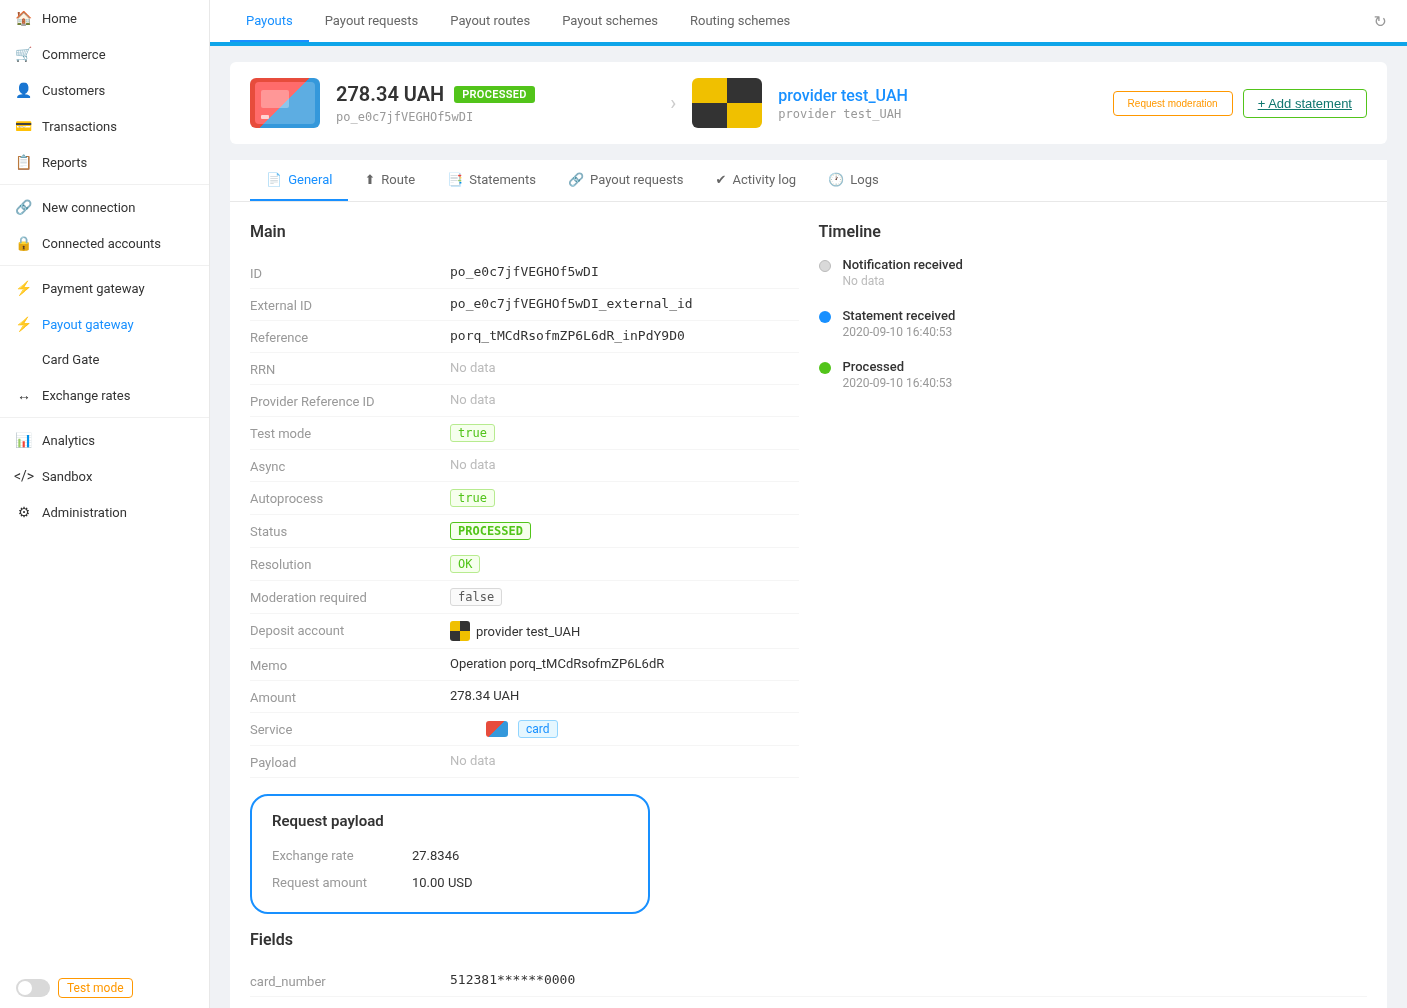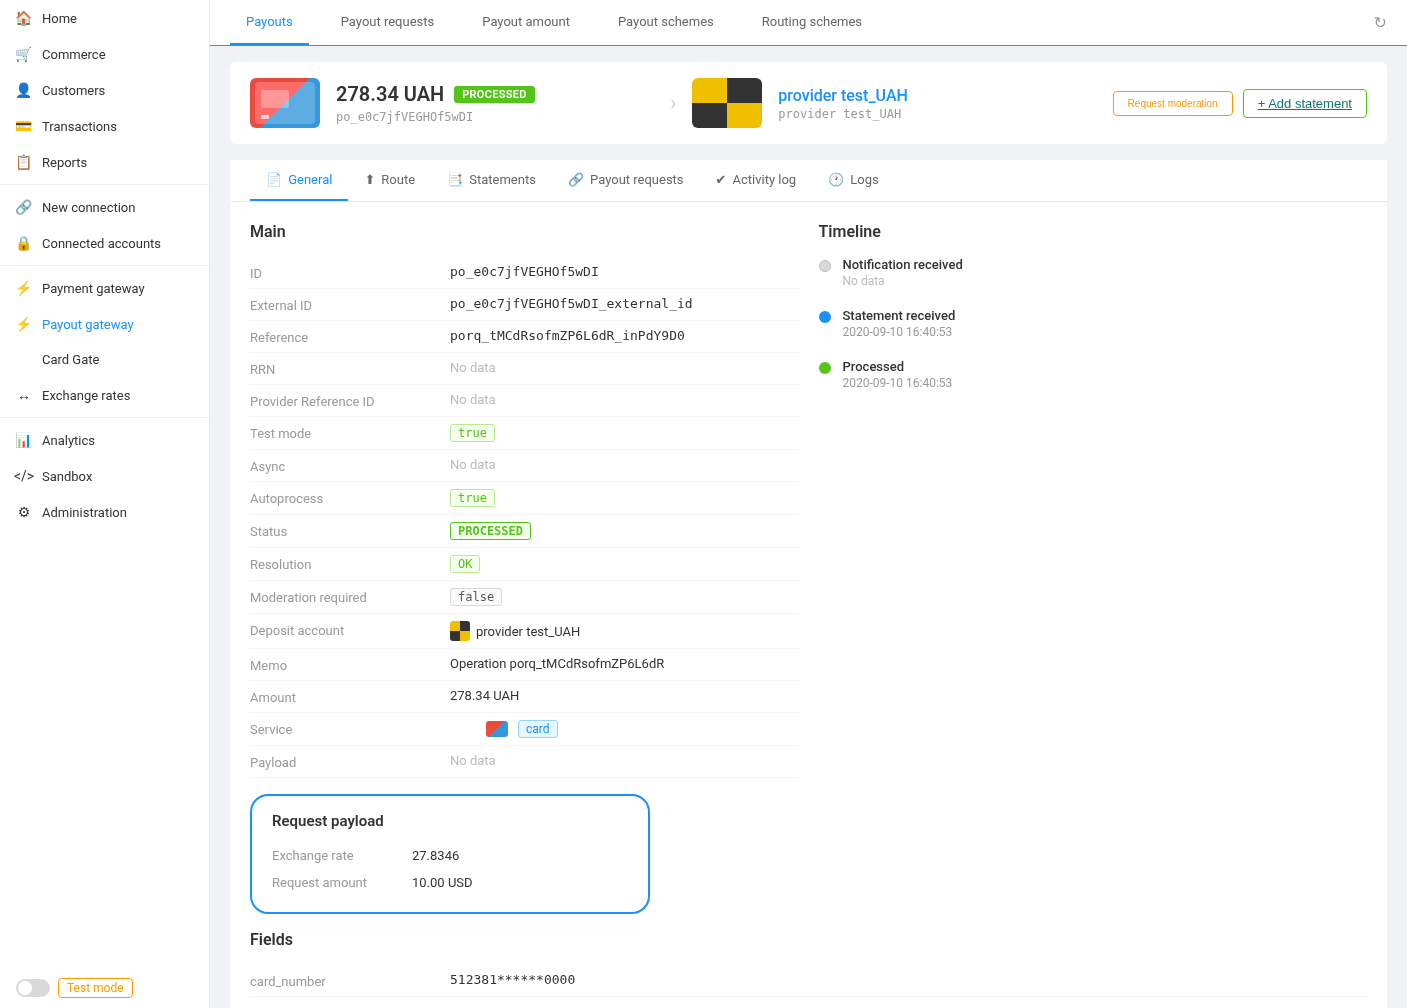--- a/index.html
+++ b/index.html
@@ -15,21 +15,21 @@
     .test-mode-toggle { display: flex; align-items: center; gap: 8px; padding: 10px 16px; margin-top: auto; }
     .toggle-switch { width: 34px; height: 18px; background: #ccc; border-radius: 9px; position: relative; cursor: pointer; }
     .toggle-switch.off { background: #d9d9d9; }
     .toggle-knob { width: 14px; height: 14px; background: white; border-radius: 50%; position: absolute; top: 2px; left: 2px; transition: left 0.2s; }
     .test-mode-badge { background: #fff; border: 1px solid #ff9800; color: #ff9800; border-radius: 4px; padding: 2px 8px; font-size: 12px; }
 
     
     .main { flex: 1; display: flex; flex-direction: column; overflow: hidden; }
 
     
-    .top-nav { background: #fff; border-bottom: 1px solid #0ea5e9; padding: 0 20px; display: flex; align-items: center; gap: 16px; height: 46px; }
+    .top-nav { background: #fff; border-bottom: 4px solid #0ea5e9; padding: 0 20px; display: flex; align-items: center; gap: 0; height: 46px; }
     .nav-tab { padding: 0 16px; height: 100%; display: flex; align-items: center; font-size: 13px; color: #666; cursor: pointer; border-bottom: 2px solid transparent; white-space: nowrap; }
     .nav-tab.active { color: #1890ff; border-bottom: 2px solid #1890ff; }
     .nav-spacer { flex: 1; }
     .refresh-icon { color: #999; cursor: pointer; font-size: 16px; }
 
     
     .content { flex: 1; overflow-y: auto; padding: 16px 20px; }
 
     
     .payout-header { background: #fff; border-radius: 6px; padding: 16px 20px; display: flex; align-items: center; gap: 16px; margin-bottom: 16px; }
@@ -176,21 +176,21 @@
 <div class="main">
 
   <div class="top-nav">
     <div class="nav-tab active">
       <span>Payouts</span>
     </div>
     <div class="nav-tab">
       <span>Payout requests</span>
     </div>
     <div class="nav-tab">
-      <span>Payout amount</span>
+      <span>Payout routes</span>
     </div>
     <div class="nav-tab">
       <span>Payout schemes</span>
     </div>
     <div class="nav-tab">
       <span>Routing schemes</span>
     </div>
     <div class="nav-spacer"></div>
     <span class="refresh-icon">↻</span>
   </div>

